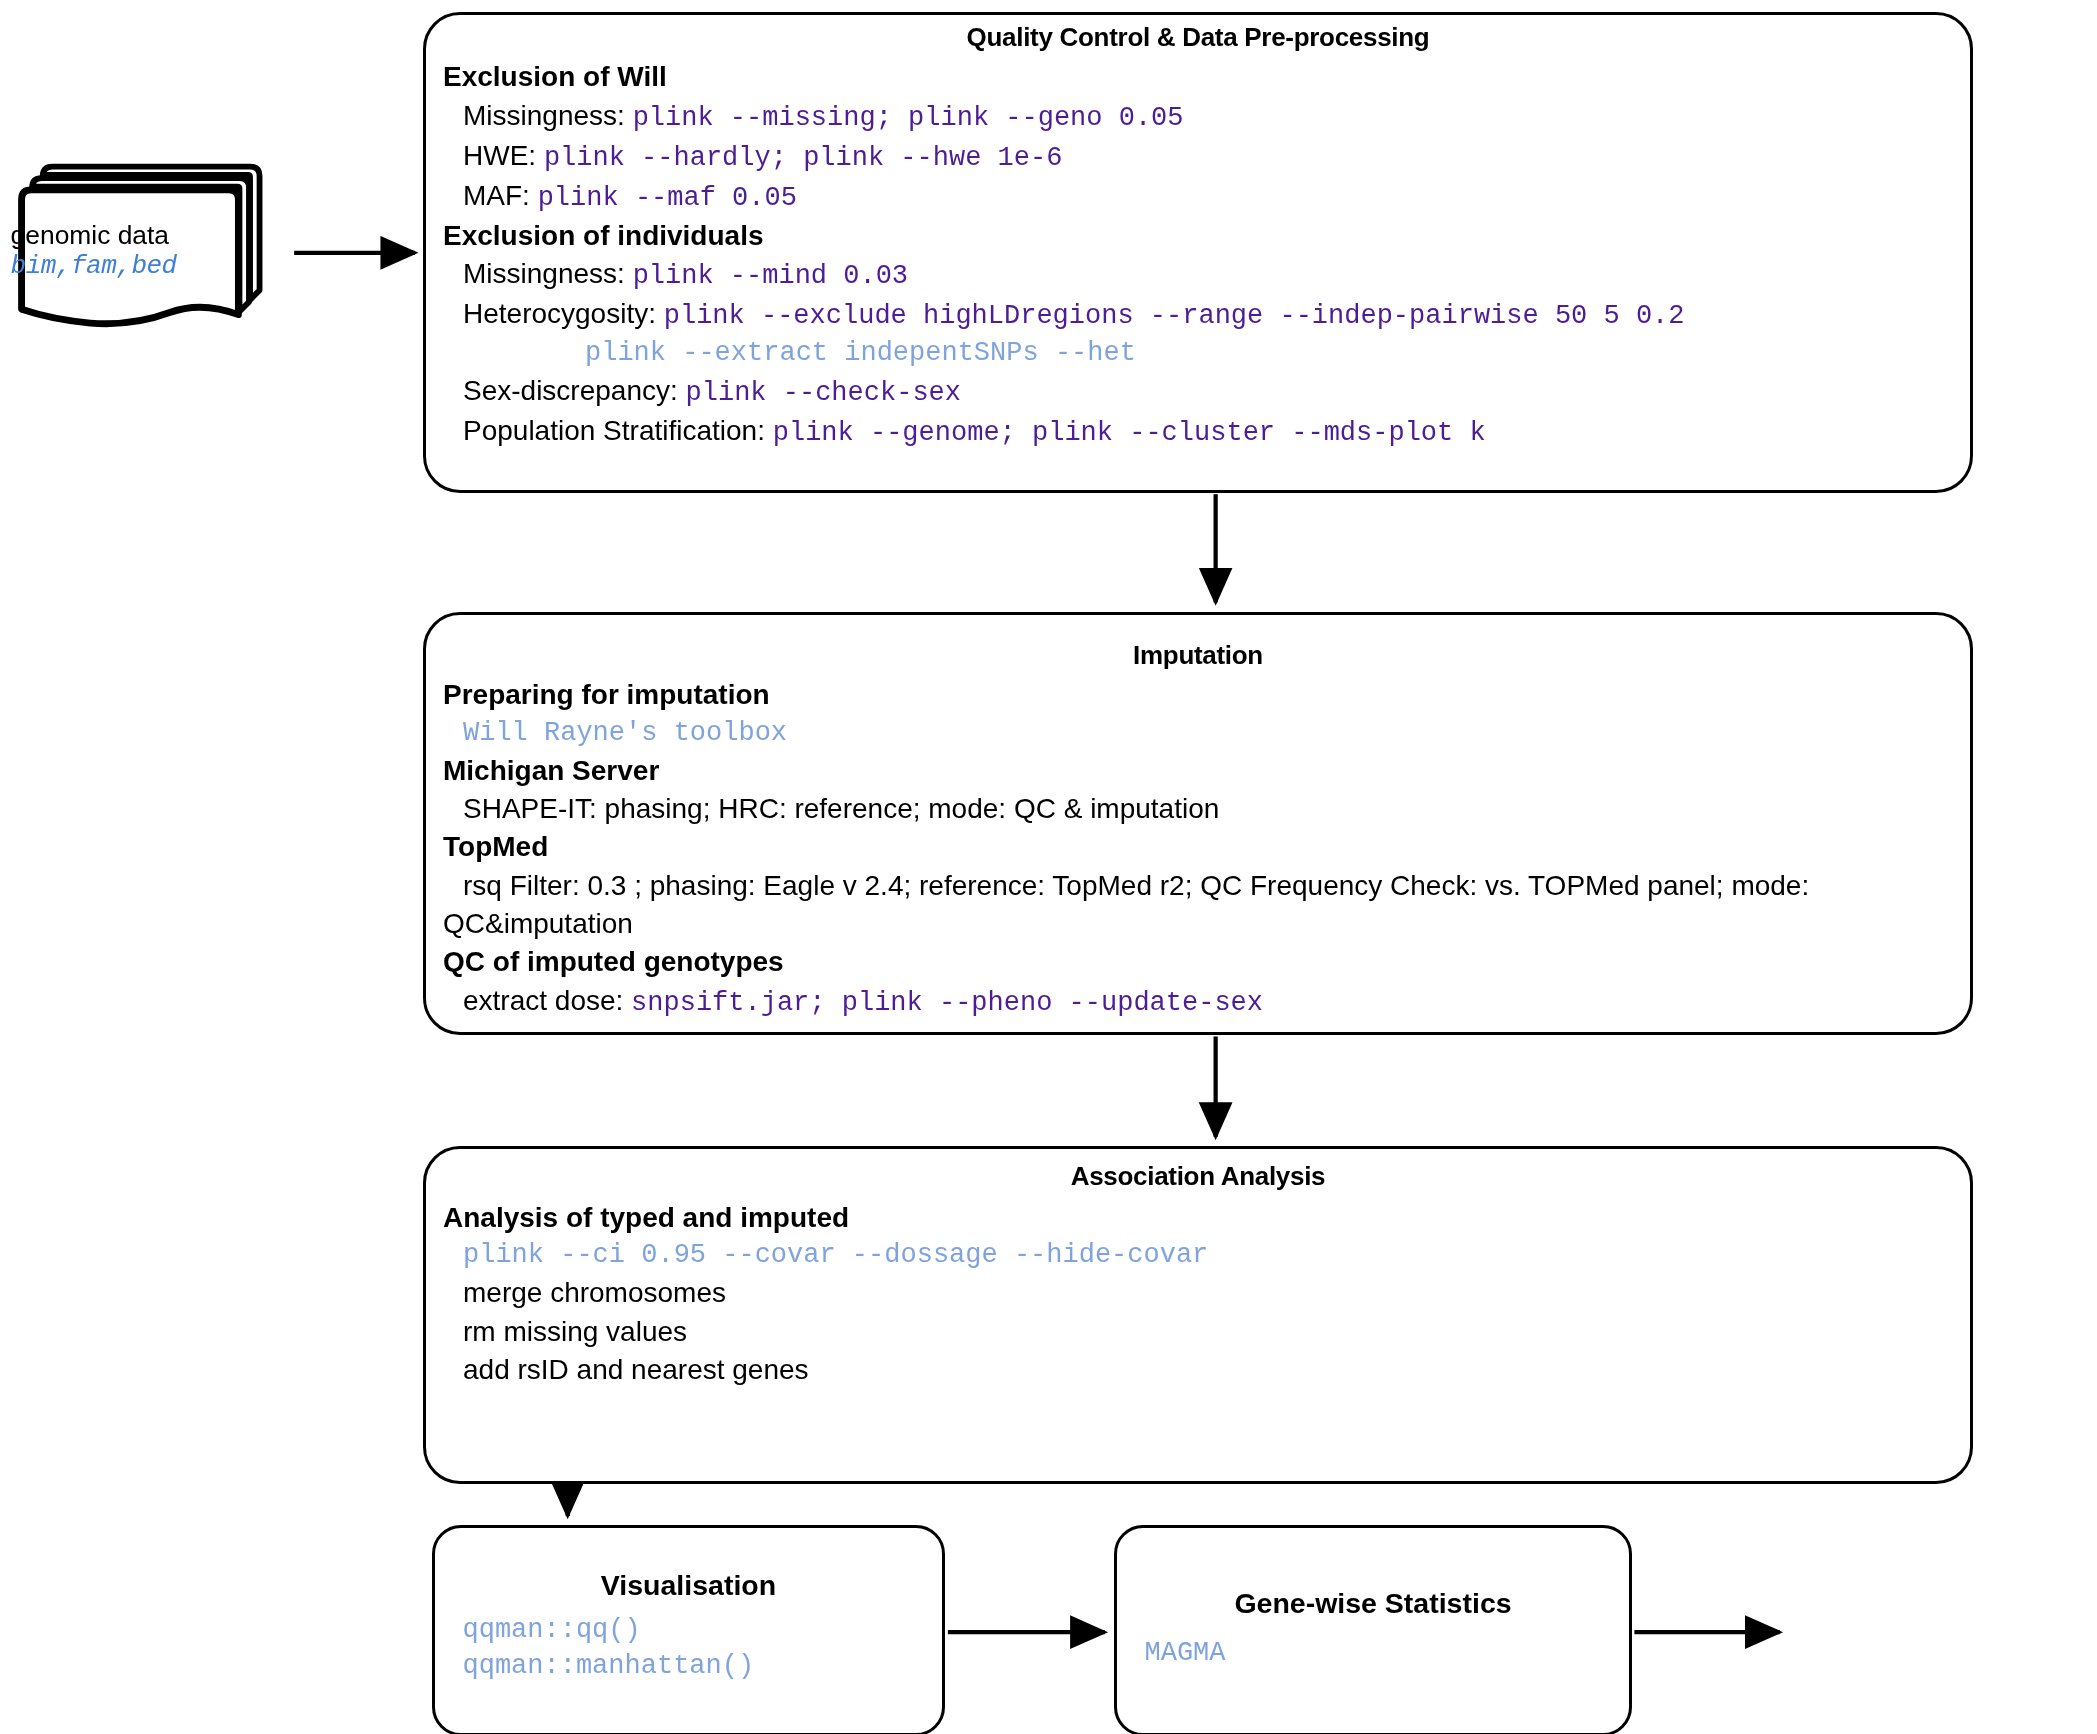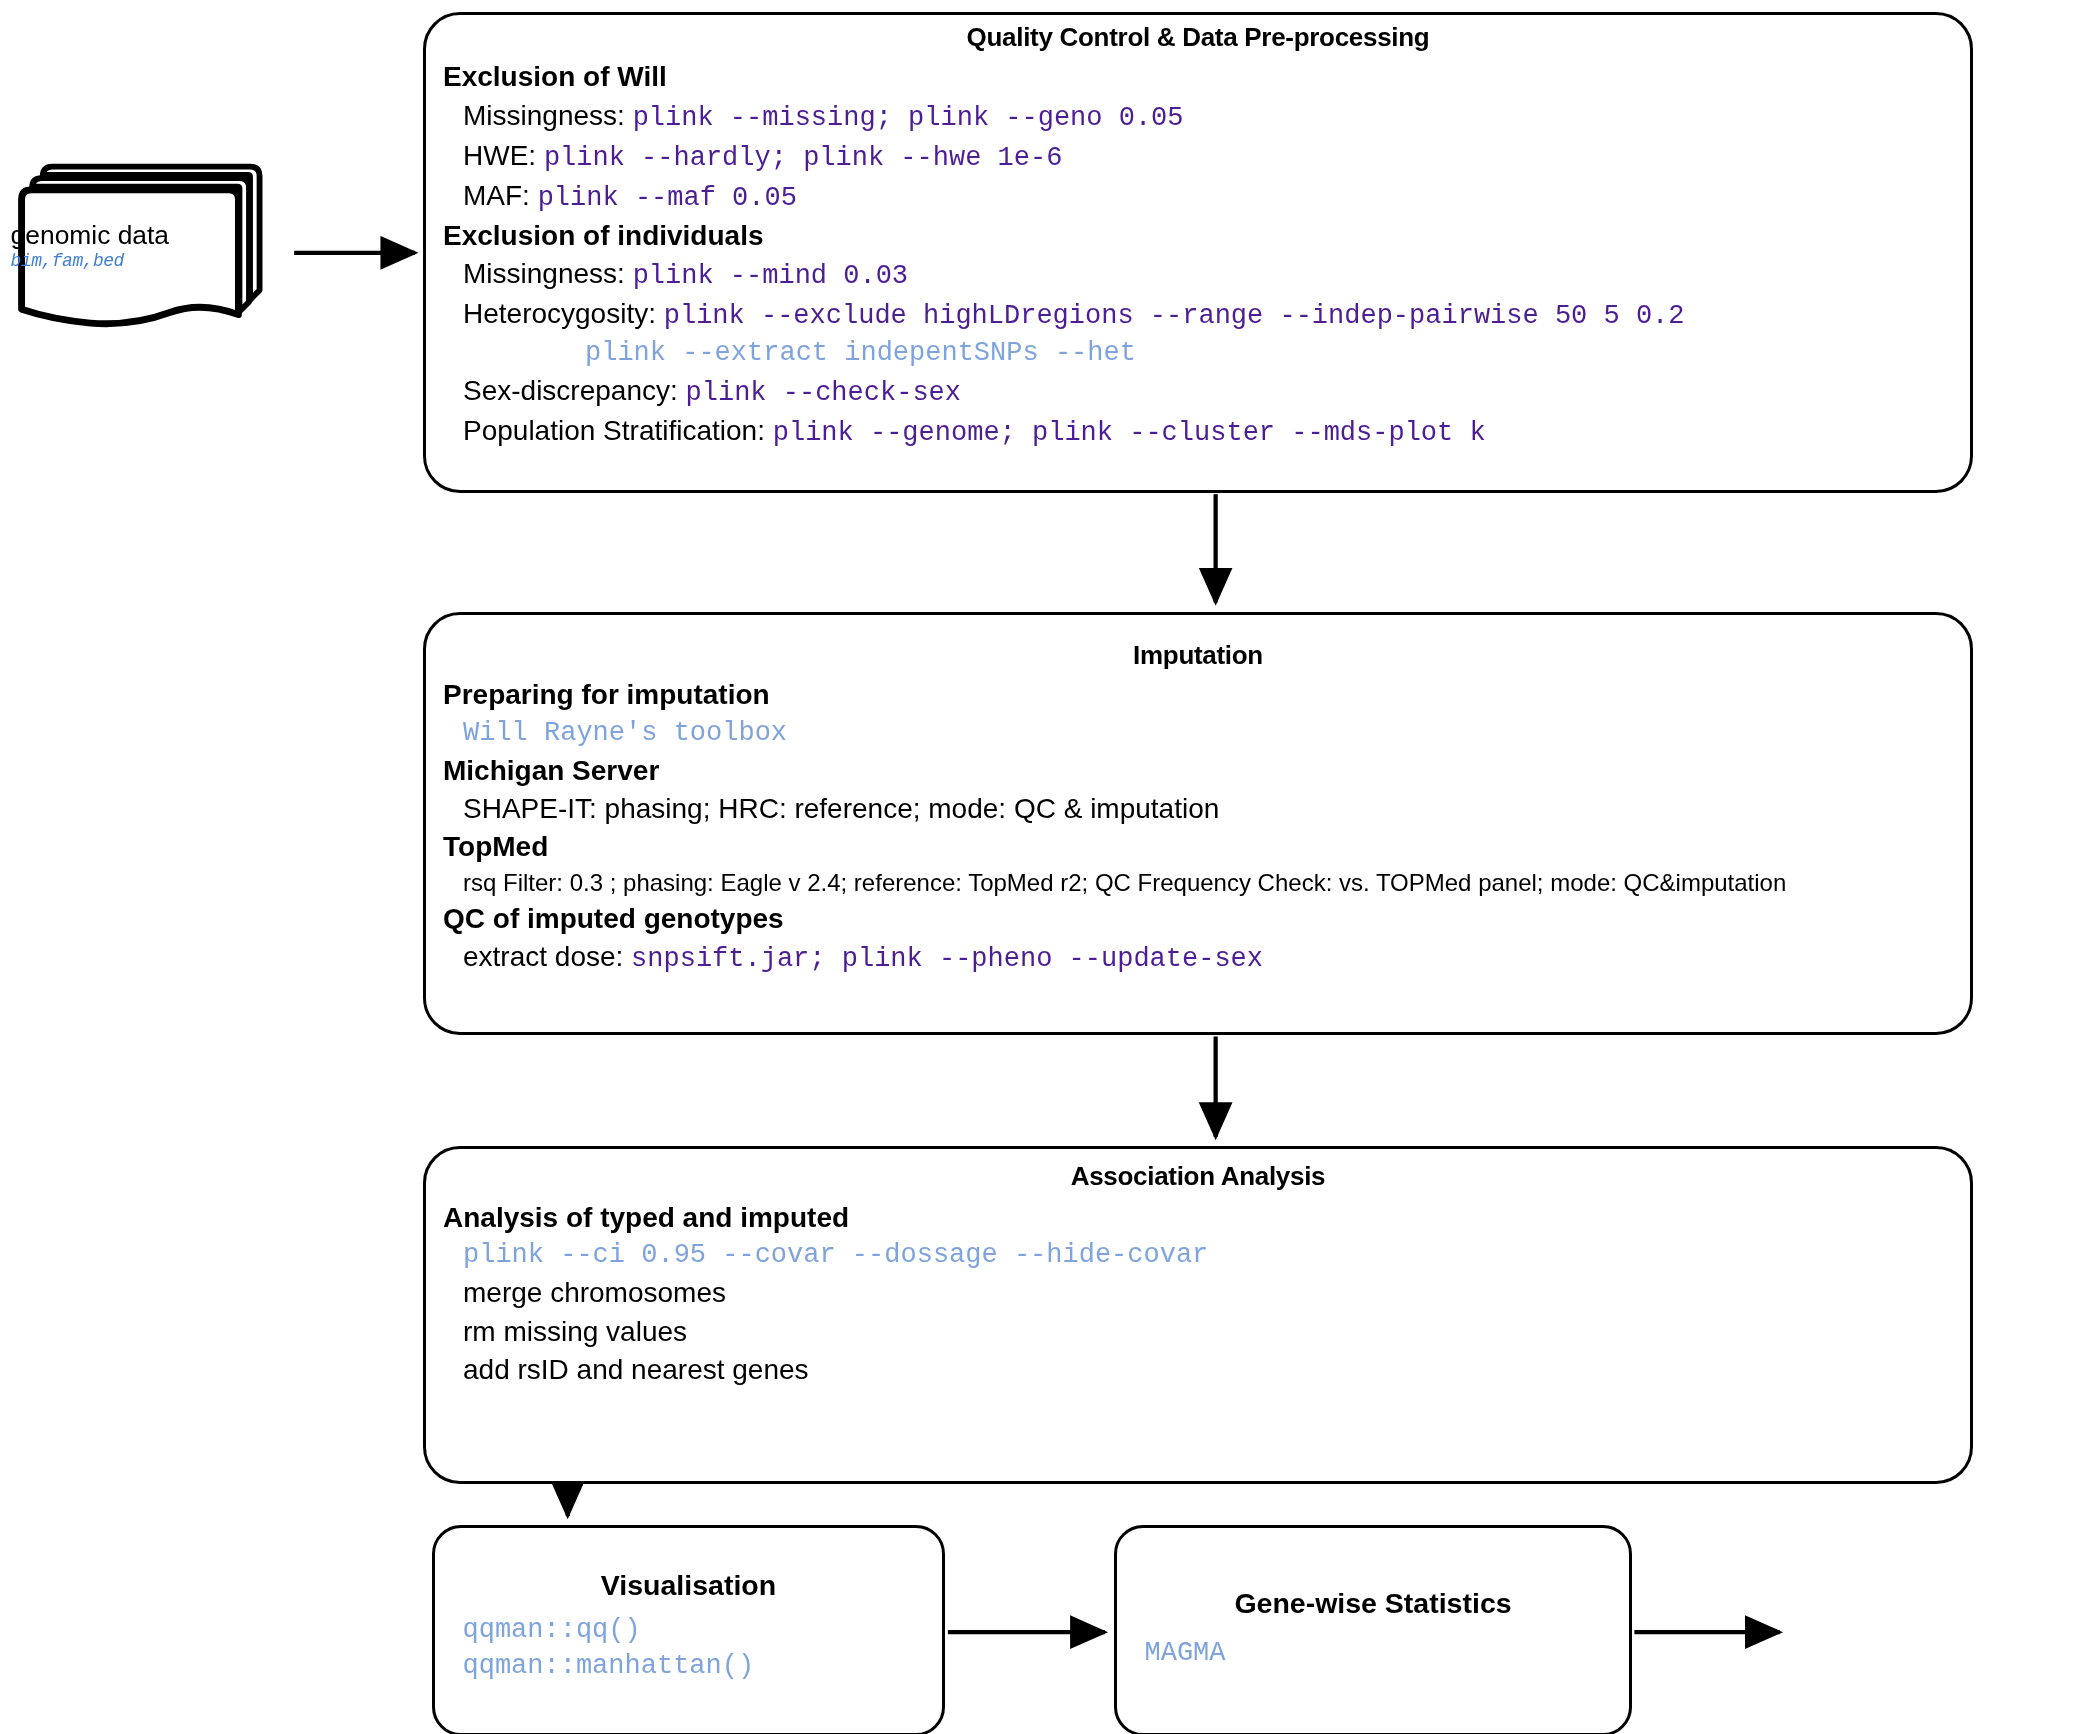--- a/index.html
+++ b/index.html
@@ -20,40 +20,40 @@
   .indent1{padding-left:20px;}
   .indent2{padding-left:142px;}
 
   
   #qc-box{left:423px;top:11.6px;width:1550px;height:481px;padding:7.4px 0 0 0;}
   #qc-body{padding-left:17px;padding-top:5.3px;}
 
   
   #imp-box{left:423px;top:612px;width:1550px;height:423px;}
   #imp-body{padding-left:17px;padding-top:5.3px;}
-  .wrapline{font-size:24px;line-height:1.37;white-space:normal;}
+  .wrapline{font-size:28px;line-height:1.37;white-space:normal;}
 
   
   #assoc-box{left:423px;top:1146px;width:1550px;height:338px;}
   #assoc-body{padding-left:17px;padding-top:7.4px;}
 
   
   #vis-box{left:432px;top:1525px;width:513px;height:211px;border-radius:29px;}
   #gene-box{left:1114px;top:1525px;width:518px;height:211px;border-radius:29px;}
   .small-title{text-align:center;font-weight:bold;font-size:28.5px;padding-top:41px;}
   .small-body{padding-left:27.5px;padding-top:9.5px;}
 
   
   .docstack{position:absolute;}
   #genomic-doc{left:10.6px;top:158px;width:275px;height:169px;}
   #out-doc{left:1788px;top:1526px;width:296px;height:190px;}
   .doc-text{position:absolute;text-align:left;width:100%;}
   #genomic-text{left:0;top:62px;}
   #genomic-text .l1{font-size:26.4px;}
-  #genomic-text .l2{font-family:"Liberation Mono", monospace;color:#3f7fd6;font-style:italic;font-size:18px;letter-spacing:-0.5px;}
+  #genomic-text .l2{font-family:"Liberation Mono", monospace;color:#3f7fd6;font-style:italic;font-size:26px;letter-spacing:-0.5px;}
   #out-text{left:0;top:43px;font-size:26.4px;line-height:1.42;}
 </style>
 </head>
 <body>
 
 <div class="canvas">
 
   <svg class="lines" viewBox="0 0 3971 3284">
     <defs>
       <marker id="ah" markerWidth="10" markerHeight="10" refX="8.2" refY="4" orient="auto" markerUnits="strokeWidth">

